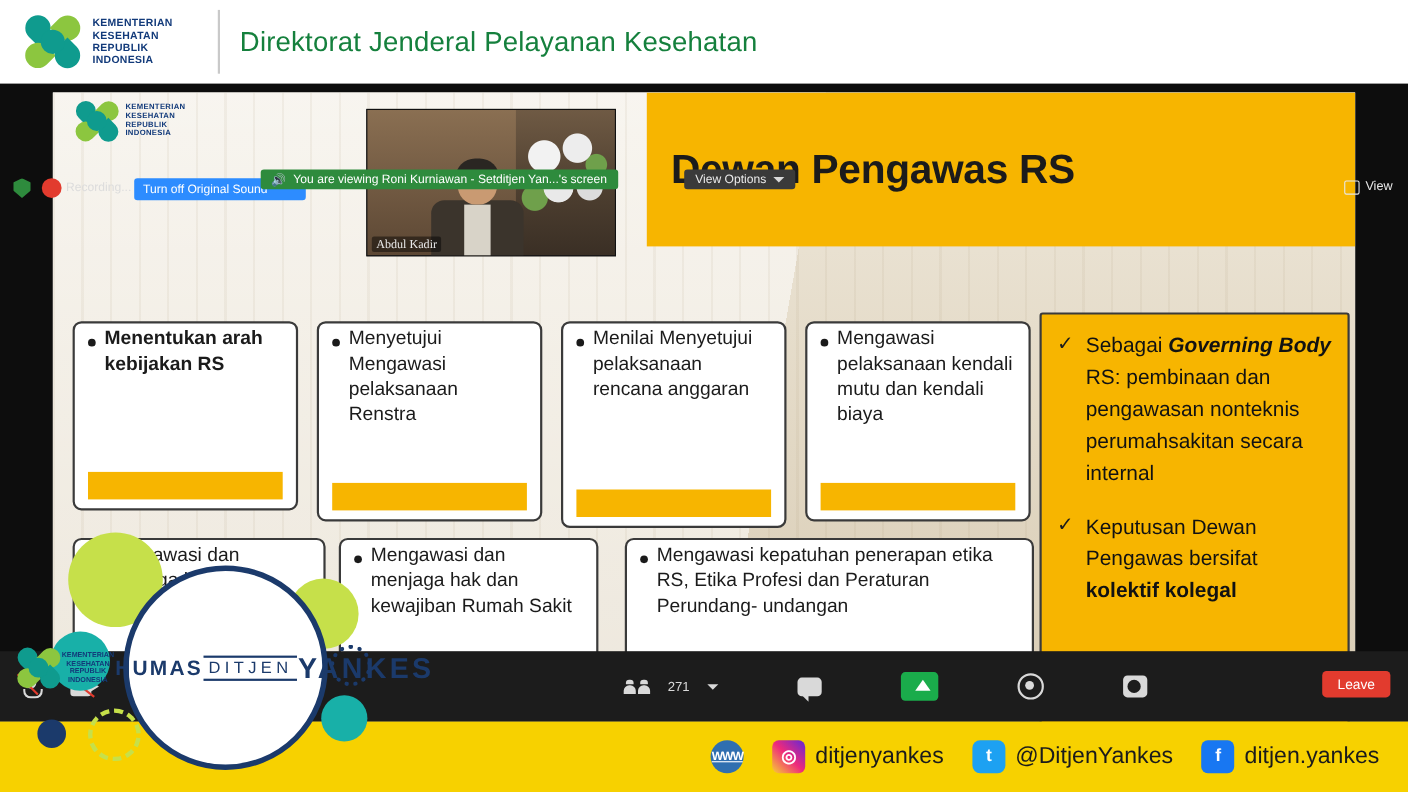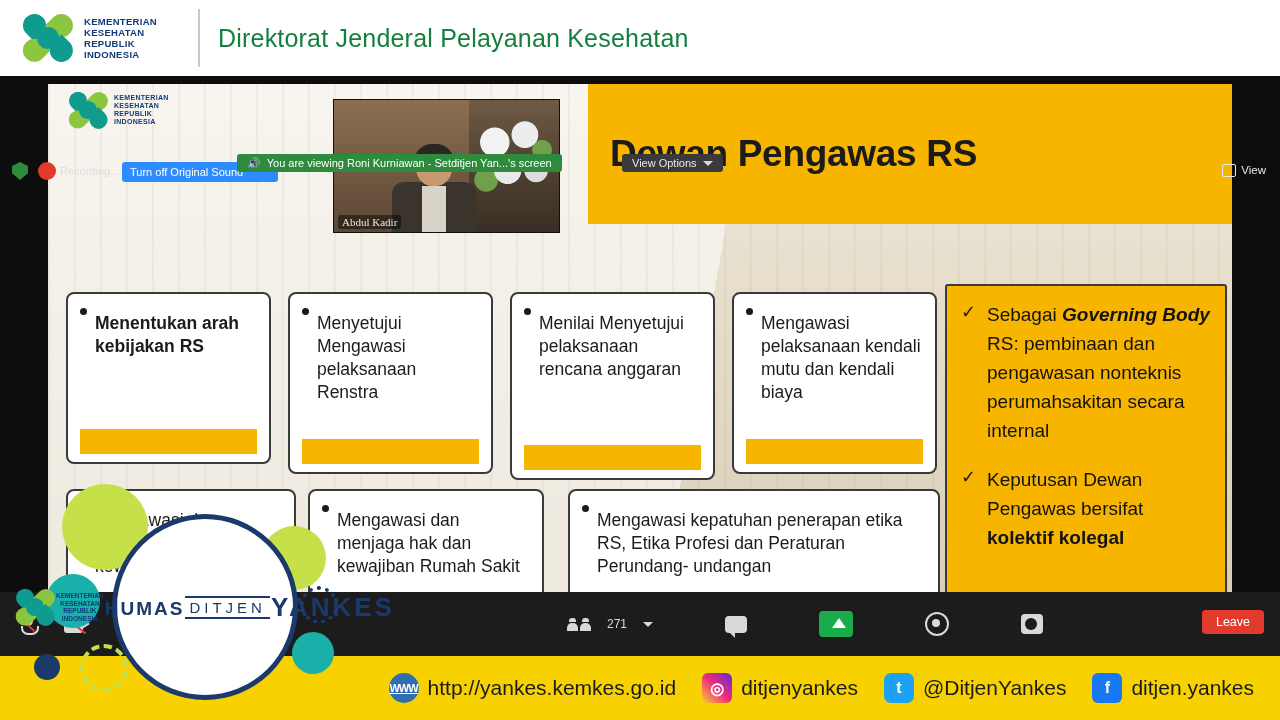--- a/index.html
+++ b/index.html
@@ -76,21 +76,21 @@
     background:rgba(0,0,0,.45);padding:1px 4px;border-radius:2px;font-family:Liberation Serif, serif;
   }
   .vid-toolbar{
     position:absolute;left:0;top:-20px;width:142px;height:20px;background:#1f1f1f;border-radius:3px;
     display:flex;align-items:center;gap:12px;padding-left:10px;box-sizing:border-box;
   }
 
   
   .card{
     position:absolute;background:#ffffff;border:2px solid #3a3a3a;border-radius:8px;
-    box-sizing:border-box;padding:18px 12px 8px 12px;
+    box-sizing:border-box;padding:2px 12px 8px 12px;
   }
   .card .bullet{
     position:absolute;left:12px;top:14px;width:7px;height:7px;border-radius:50%;background:#1a1a1a;
   }
   .card .txt{
     margin-left:15px;font-size:17.5px;line-height:23px;color:#1b1b1b;
   }
   .card .ybar{
     position:absolute;left:12px;right:12px;bottom:8px;height:25px;background:#f7b500;
   }
@@ -397,21 +397,20 @@
       <div>INDONESIA</div>
     </div>
     <div class="humas">HUMAS</div>
     <div class="ditjen">DITJEN</div>
     <div class="yankes">YANKES</div>
   </div>
 
   <div class="footer">
     <div class="f-item">
       <span class="f-ico ico-web">WWW</span>
-      <span>http://yankes.kemkes.go.id</span>
     </div>
     <div class="f-item">
       <span class="f-ico ico-ig">◎</span>
       <span>ditjenyankes</span>
     </div>
     <div class="f-item">
       <span class="f-ico ico-tw">t</span>
       <span>@DitjenYankes</span>
     </div>
     <div class="f-item">

